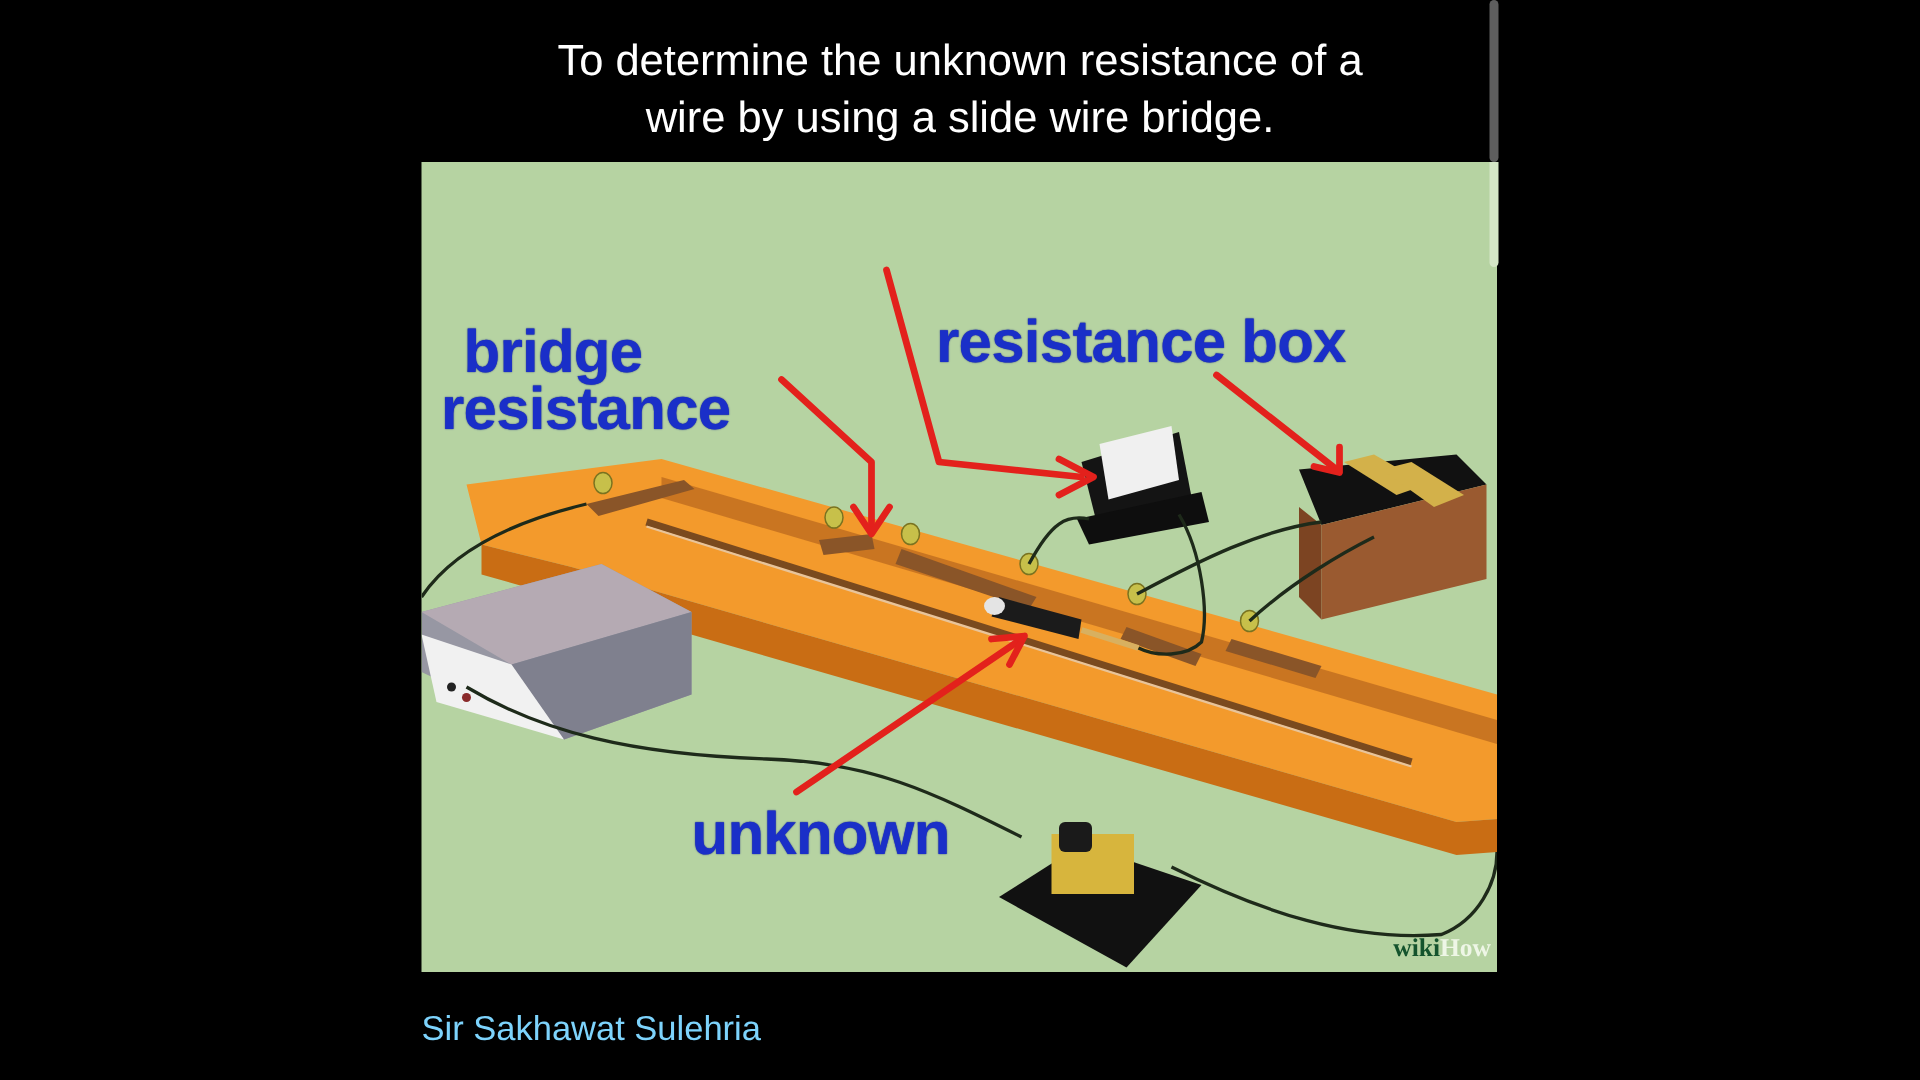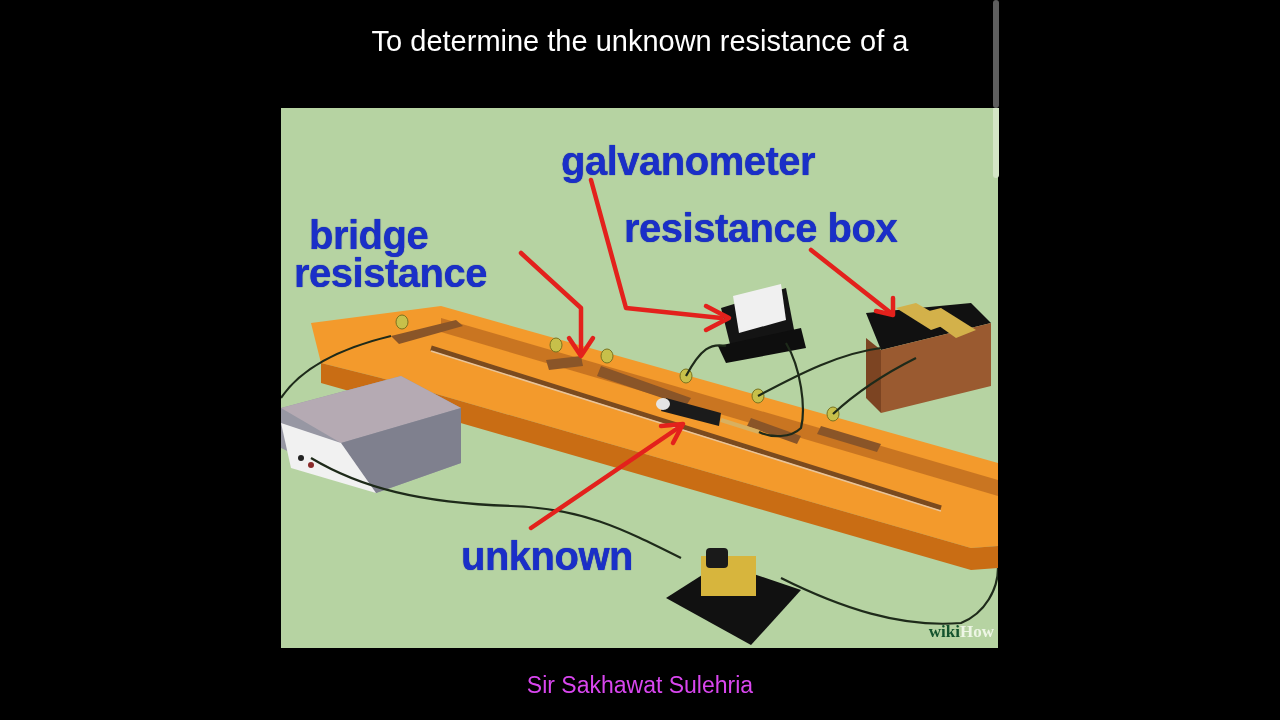--- a/index.html
+++ b/index.html
@@ -2,32 +2,33 @@
 <html><head>
 <meta charset="utf-8">
 <style>
   html,body{margin:0;padding:0;background:#000;}
   body{width:1280px;height:720px;position:relative;overflow:hidden;font-family:"Liberation Sans",sans-serif;}
   .frame{position:absolute;left:281px;top:0;width:718px;height:720px;background:#000;padding-left:16px;}
   .title{position:absolute;left:0;top:22px;width:718px;text-align:center;color:#fff;font-size:29px;line-height:38px;font-family:"Liberation Sans",sans-serif;}
   .scene{position:absolute;left:0;top:108px;width:717px;height:540px;background:#b6d3a2;overflow:hidden;}
   .scene svg{position:absolute;left:0;top:0;}
   .label{position:absolute;color:#1a2fc8;font-weight:bold;font-family:"Liberation Sans",sans-serif;font-size:40px;line-height:40px;letter-spacing:-0.5px;text-shadow:0 0 1px #0d1a80;}
-  .credit{position:absolute;left:0;top:672px;width:718px;text-align:center;color:#d946ef;font-size:23px;}
+  .credit{position:absolute;left:0;top:672px;width:718px;text-align:left;color:#7dd3fc;font-size:23px;}
   .scrollbar{position:absolute;left:993px;top:0;width:6px;height:108px;background:#5e5e5e;border-radius:3px;}
   .scrollbar2{position:absolute;left:993px;top:108px;width:6px;height:70px;background:#d4e6c6;border-radius:0 0 3px 3px;}
   .watermark{position:absolute;right:4px;bottom:6px;font-family:"Liberation Serif",serif;font-weight:bold;font-size:17px;}
   .watermark .w1{color:#14532d;} .watermark .w2{color:#eef6e6;margin-top:45px;}
 </style>
 </head>
 <body>
 
 <div class="frame">
   <div class="title">
     <div>To determine the unknown resistance of a</div>
+    <div>wire by using a slide wire bridge.</div>
   </div>
 
   <div class="scene">
     <svg width="717" height="540" viewBox="0 0 717 540">
 
       <g>
         <polygon points="30,215 160,198 717,355 717,438 690,440 100,270 40,255" fill="#f39a2c"></polygon>
         <polygon points="40,255 100,270 690,440 717,438 717,460 690,462 100,292 40,275" fill="#c96d14"></polygon>
         <polygon points="160,210 717,372 717,388 160,224" fill="#a5581a" opacity="0.55"></polygon>
         <line x1="150" y1="240" x2="660" y2="400" stroke="#7a4a1e" stroke-width="5"></line>
@@ -99,21 +100,20 @@
         <path d="M288,230 L300,248 L312,230"></path>
         <path d="M310,72 L345,200 L440,210"></path>
         <path d="M425,198 L448,210 L425,222"></path>
         <path d="M530,142 L610,205"></path>
         <path d="M595,203 L612,207 L612,190"></path>
         <path d="M250,420 L400,318"></path>
         <path d="M380,318 L402,316 L392,335"></path>
       </g>
     </svg>
 
-    <div class="label" style="left:280px;top:33px;">galvanometer</div>
     <div class="label" style="left:343px;top:100px;">resistance box</div>
     <div class="label" style="left:28px;top:107px;">bridge</div>
     <div class="label" style="left:13px;top:145px;">resistance</div>
     <div class="label" style="left:180px;top:428px;">unknown</div>
 
     <div class="watermark">
       <span class="w1">wiki</span><span class="w2">How</span>
     </div>
   </div>
 

